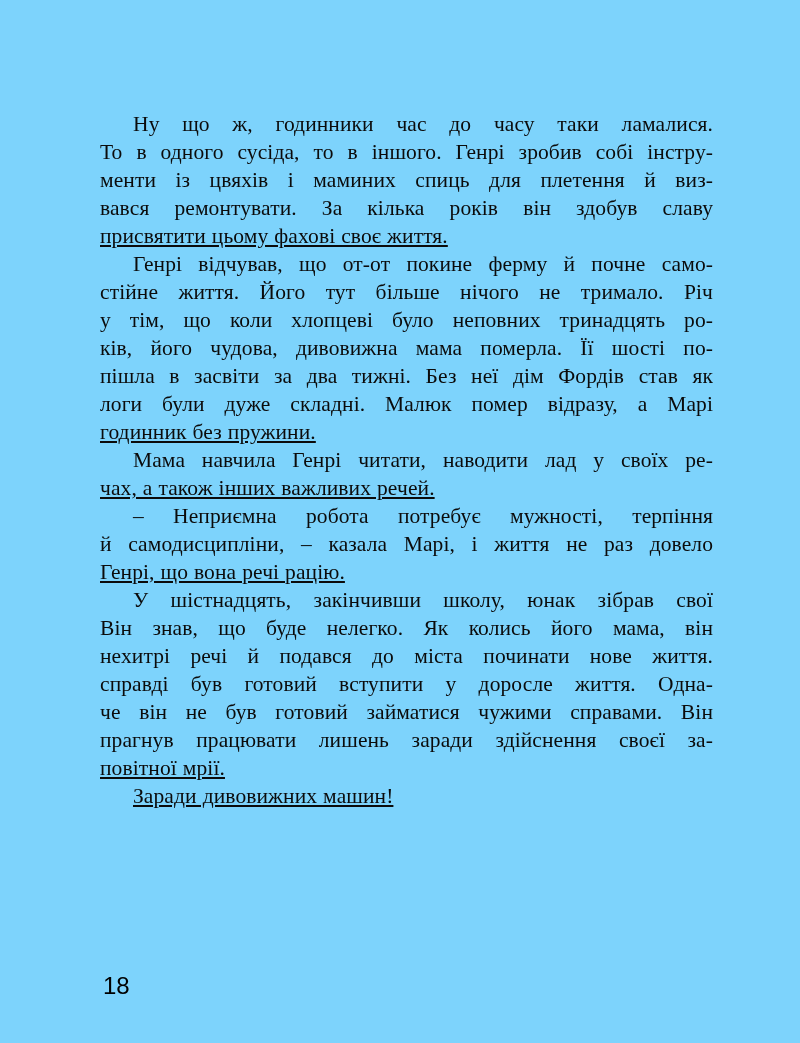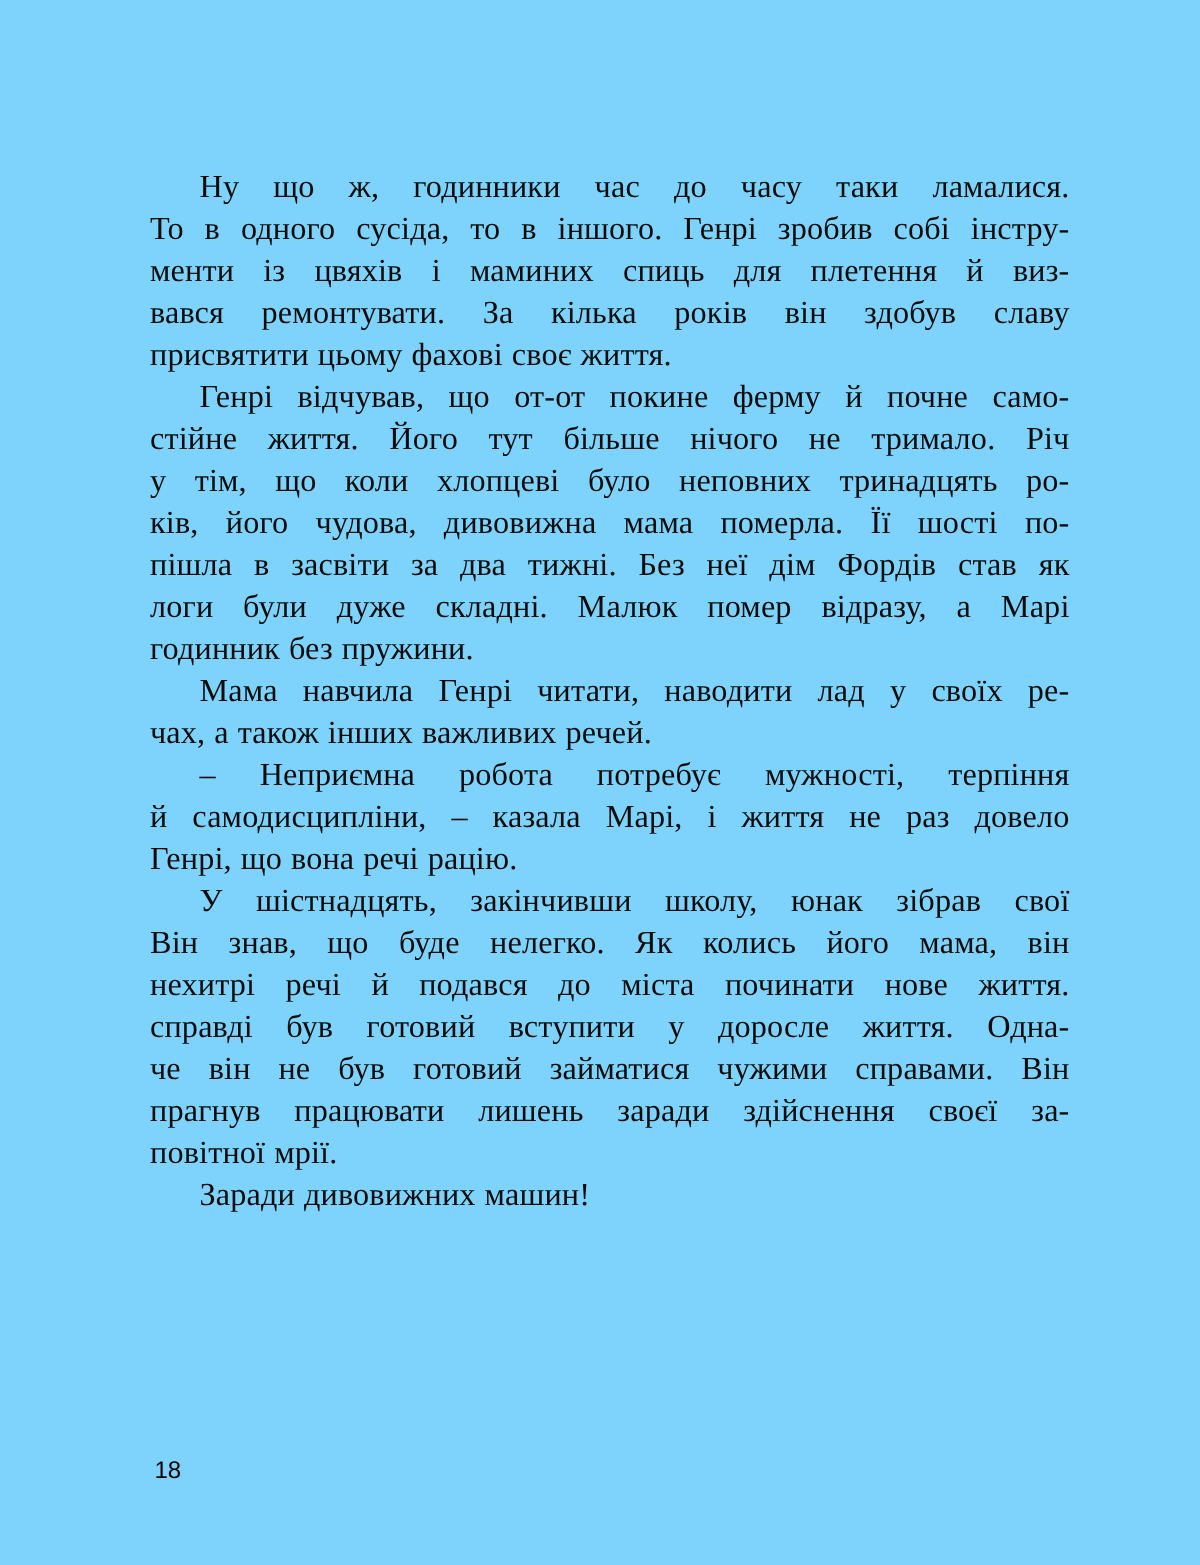--- a/index.html
+++ b/index.html
@@ -32,27 +32,28 @@
     letter-spacing: 0.1px;
     text-align: justify;
     text-align-last: justify;
     word-spacing: 0.5px;
   }
   .line.indent {
     text-indent: 33px;
   }
   .line.last {
     text-align-last: left;
+    text-decoration: underline;
   }
   .page-number {
     position: absolute;
     left: 103px;
     top: 972px;
     font-family: "Liberation Sans", "DejaVu Sans", sans-serif;
-    font-size: 16px;
+    font-size: 24px;
     color: #000000;
   }
 </style>
 </head>
 <body>
 
 <div class="book-page">
   <div class="text-block">
       <div class="paragraph">
         <div class="line indent">Ну що ж, годинники час до часу таки ламалися.</div>

